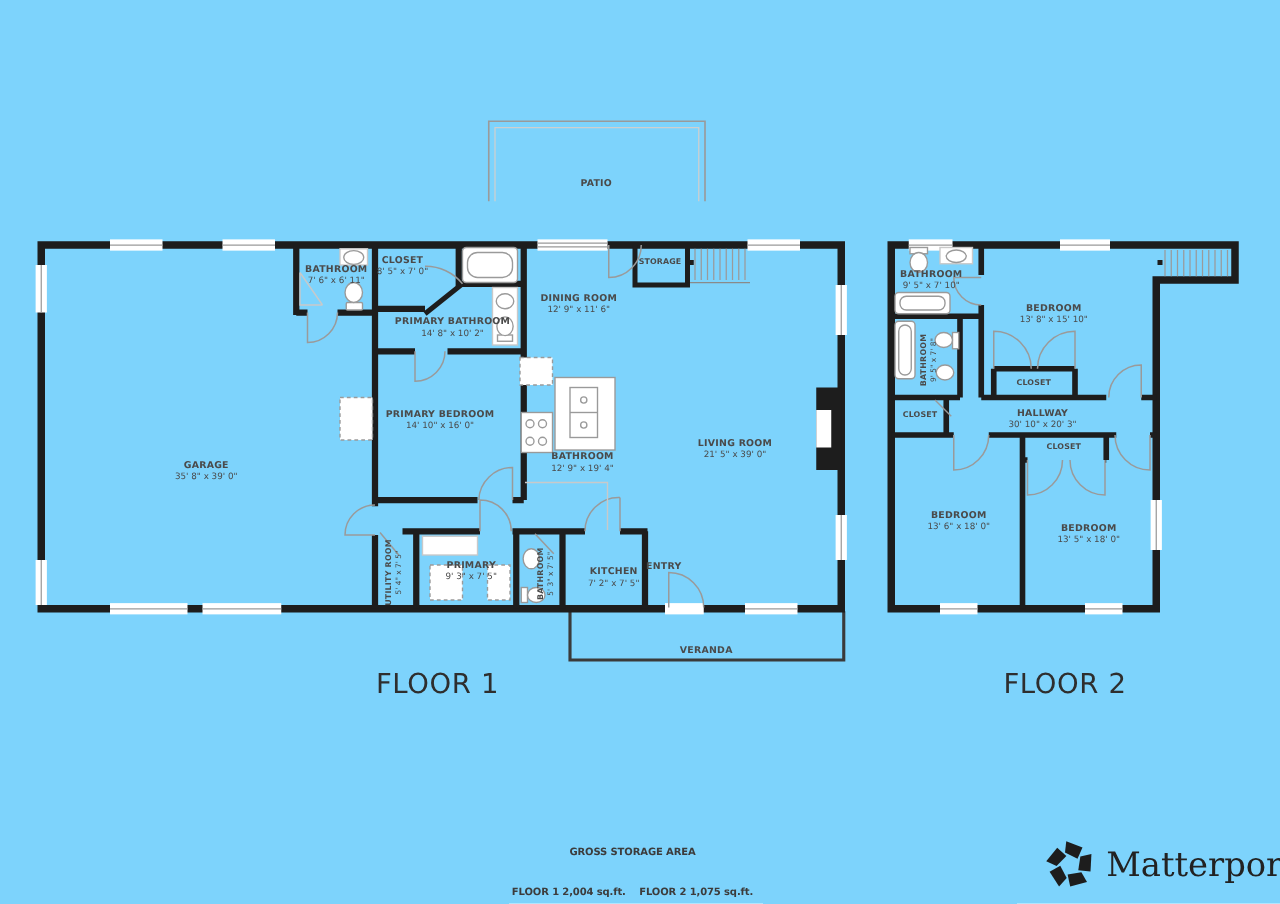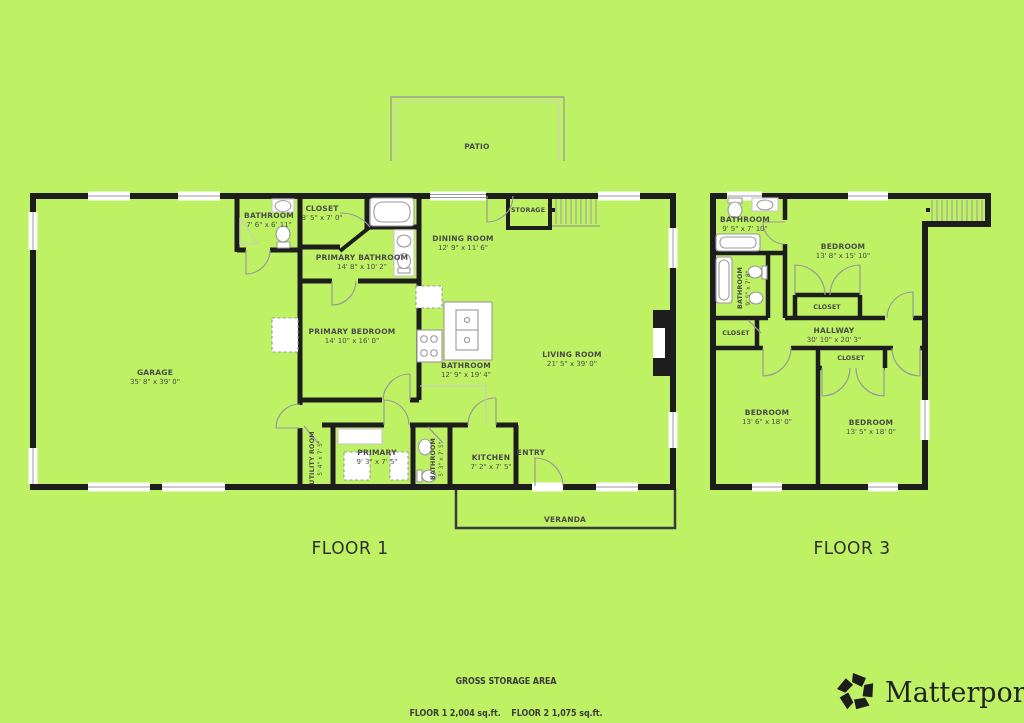--- a/index.html
+++ b/index.html
@@ -1,27 +1,27 @@
 <!DOCTYPE html>
 <html><head>
 <meta charset="utf-8">
 <style>
   html,body{margin:0;padding:0;background:#fff;}
-  .canvas{position:relative;width:1024px;height:723px;background:#bef264;overflow:hidden;
+  .canvas{position:relative;width:1024px;height:723px;background:#7dd3fc;overflow:hidden;
           font-family:"DejaVu Sans", sans-serif;}
   .plan-svg{position:absolute;left:0;top:0;}
   .rlabel{position:absolute;transform:translate(-50%,-50%);text-align:center;color:#4a4a4a;
           white-space:nowrap;line-height:1.3;z-index:5;}
   .rlabel .nm{display:block;font-size:7.5px;font-weight:700;letter-spacing:.2px;}
   .rlabel .dm{display:block;font-size:7px;font-weight:400;}
   .rlabel.sm .nm{font-size:6.3px;letter-spacing:.1px;}
   .rlabel.vert{transform:translate(-50%,-50%) rotate(-90deg);}
   .rlabel.vert .nm{font-size:6.3px;}
   .rlabel.vert .dm{font-size:6px;}
-  .floor-title{position:absolute;transform:translate(-50%,-50%);font-size:17px;font-weight:400;
+  .floor-title{position:absolute;transform:translate(-50%,-50%);font-size:22px;font-weight:400;
                color:#2e2e2e;letter-spacing:.5px;z-index:5;}
   .summary{position:absolute;left:506px;top:656px;transform:translateX(-50%);text-align:center;
            color:#3c3c3c;font-size:8px;font-weight:700;letter-spacing:-.1px;line-height:1.32;
            white-space:pre;z-index:5;}
   .brand{position:absolute;left:836px;top:671px;display:flex;align-items:center;gap:9px;z-index:5;}
   .brand .txt{font-family:"DejaVu Serif", serif;font-size:27px;color:#222;line-height:1;}
 </style>
 </head>
 <body>
 
@@ -240,33 +240,33 @@
     <span class="nm">PRIMARY BATHROOM</span>
     <span class="dm">14' 8" x 10' 2"</span>
     </div>
   <div class="rlabel" style="left:463px;top:243px">
     <span class="nm">DINING ROOM</span>
     <span class="dm">12' 9" x 11' 6"</span>
     </div>
   <div class="rlabel sm" style="left:528px;top:210px">
     <span class="nm">STORAGE</span>
     </div>
-  <div class="rlabel" style="left:155px;top:377px">
+  <div class="rlabel" style="left:165px;top:377px">
     <span class="nm">GARAGE</span>
     <span class="dm">35' 8" x 39' 0"</span>
     </div>
   <div class="rlabel" style="left:352px;top:336px">
     <span class="nm">PRIMARY BEDROOM</span>
     <span class="dm">14' 10" x 16' 0"</span>
     </div>
   <div class="rlabel" style="left:466px;top:370px">
     <span class="nm">BATHROOM</span>
     <span class="dm">12' 9" x 19' 4"</span>
     </div>
-  <div class="rlabel" style="left:572px;top:359px">
+  <div class="rlabel" style="left:588px;top:359px">
     <span class="nm">LIVING ROOM</span>
     <span class="dm">21' 5" x 39' 0"</span>
     </div>
   <div class="rlabel vert" style="left:316px;top:458px">
     <span class="nm">UTILITY ROOM</span>
     <span class="dm">5' 4" x 7' 5"</span>
     </div>
   <div class="rlabel" style="left:377px;top:457px">
     <span class="nm">PRIMARY</span>
     <span class="dm">9' 3" x 7' 5"</span>
@@ -313,21 +313,21 @@
     <span class="nm">CLOSET</span>
     </div>
   <div class="rlabel" style="left:767px;top:417px">
     <span class="nm">BEDROOM</span>
     <span class="dm">13' 6" x 18' 0"</span>
     </div>
   <div class="rlabel" style="left:871px;top:427px">
     <span class="nm">BEDROOM</span>
     <span class="dm">13' 5" x 18' 0"</span>
     </div>
-  <div class="floor-title" style="left:852px;top:548px">FLOOR 3</div>
+  <div class="floor-title" style="left:852px;top:548px">FLOOR 2</div>
 
   <div class="summary">
     <div>GROSS STORAGE AREA</div>
     <div>FLOOR 1 2,004 sq.ft.    FLOOR 2 1,075 sq.ft.</div>
     
     
     
   </div>
 
   <div class="brand">

